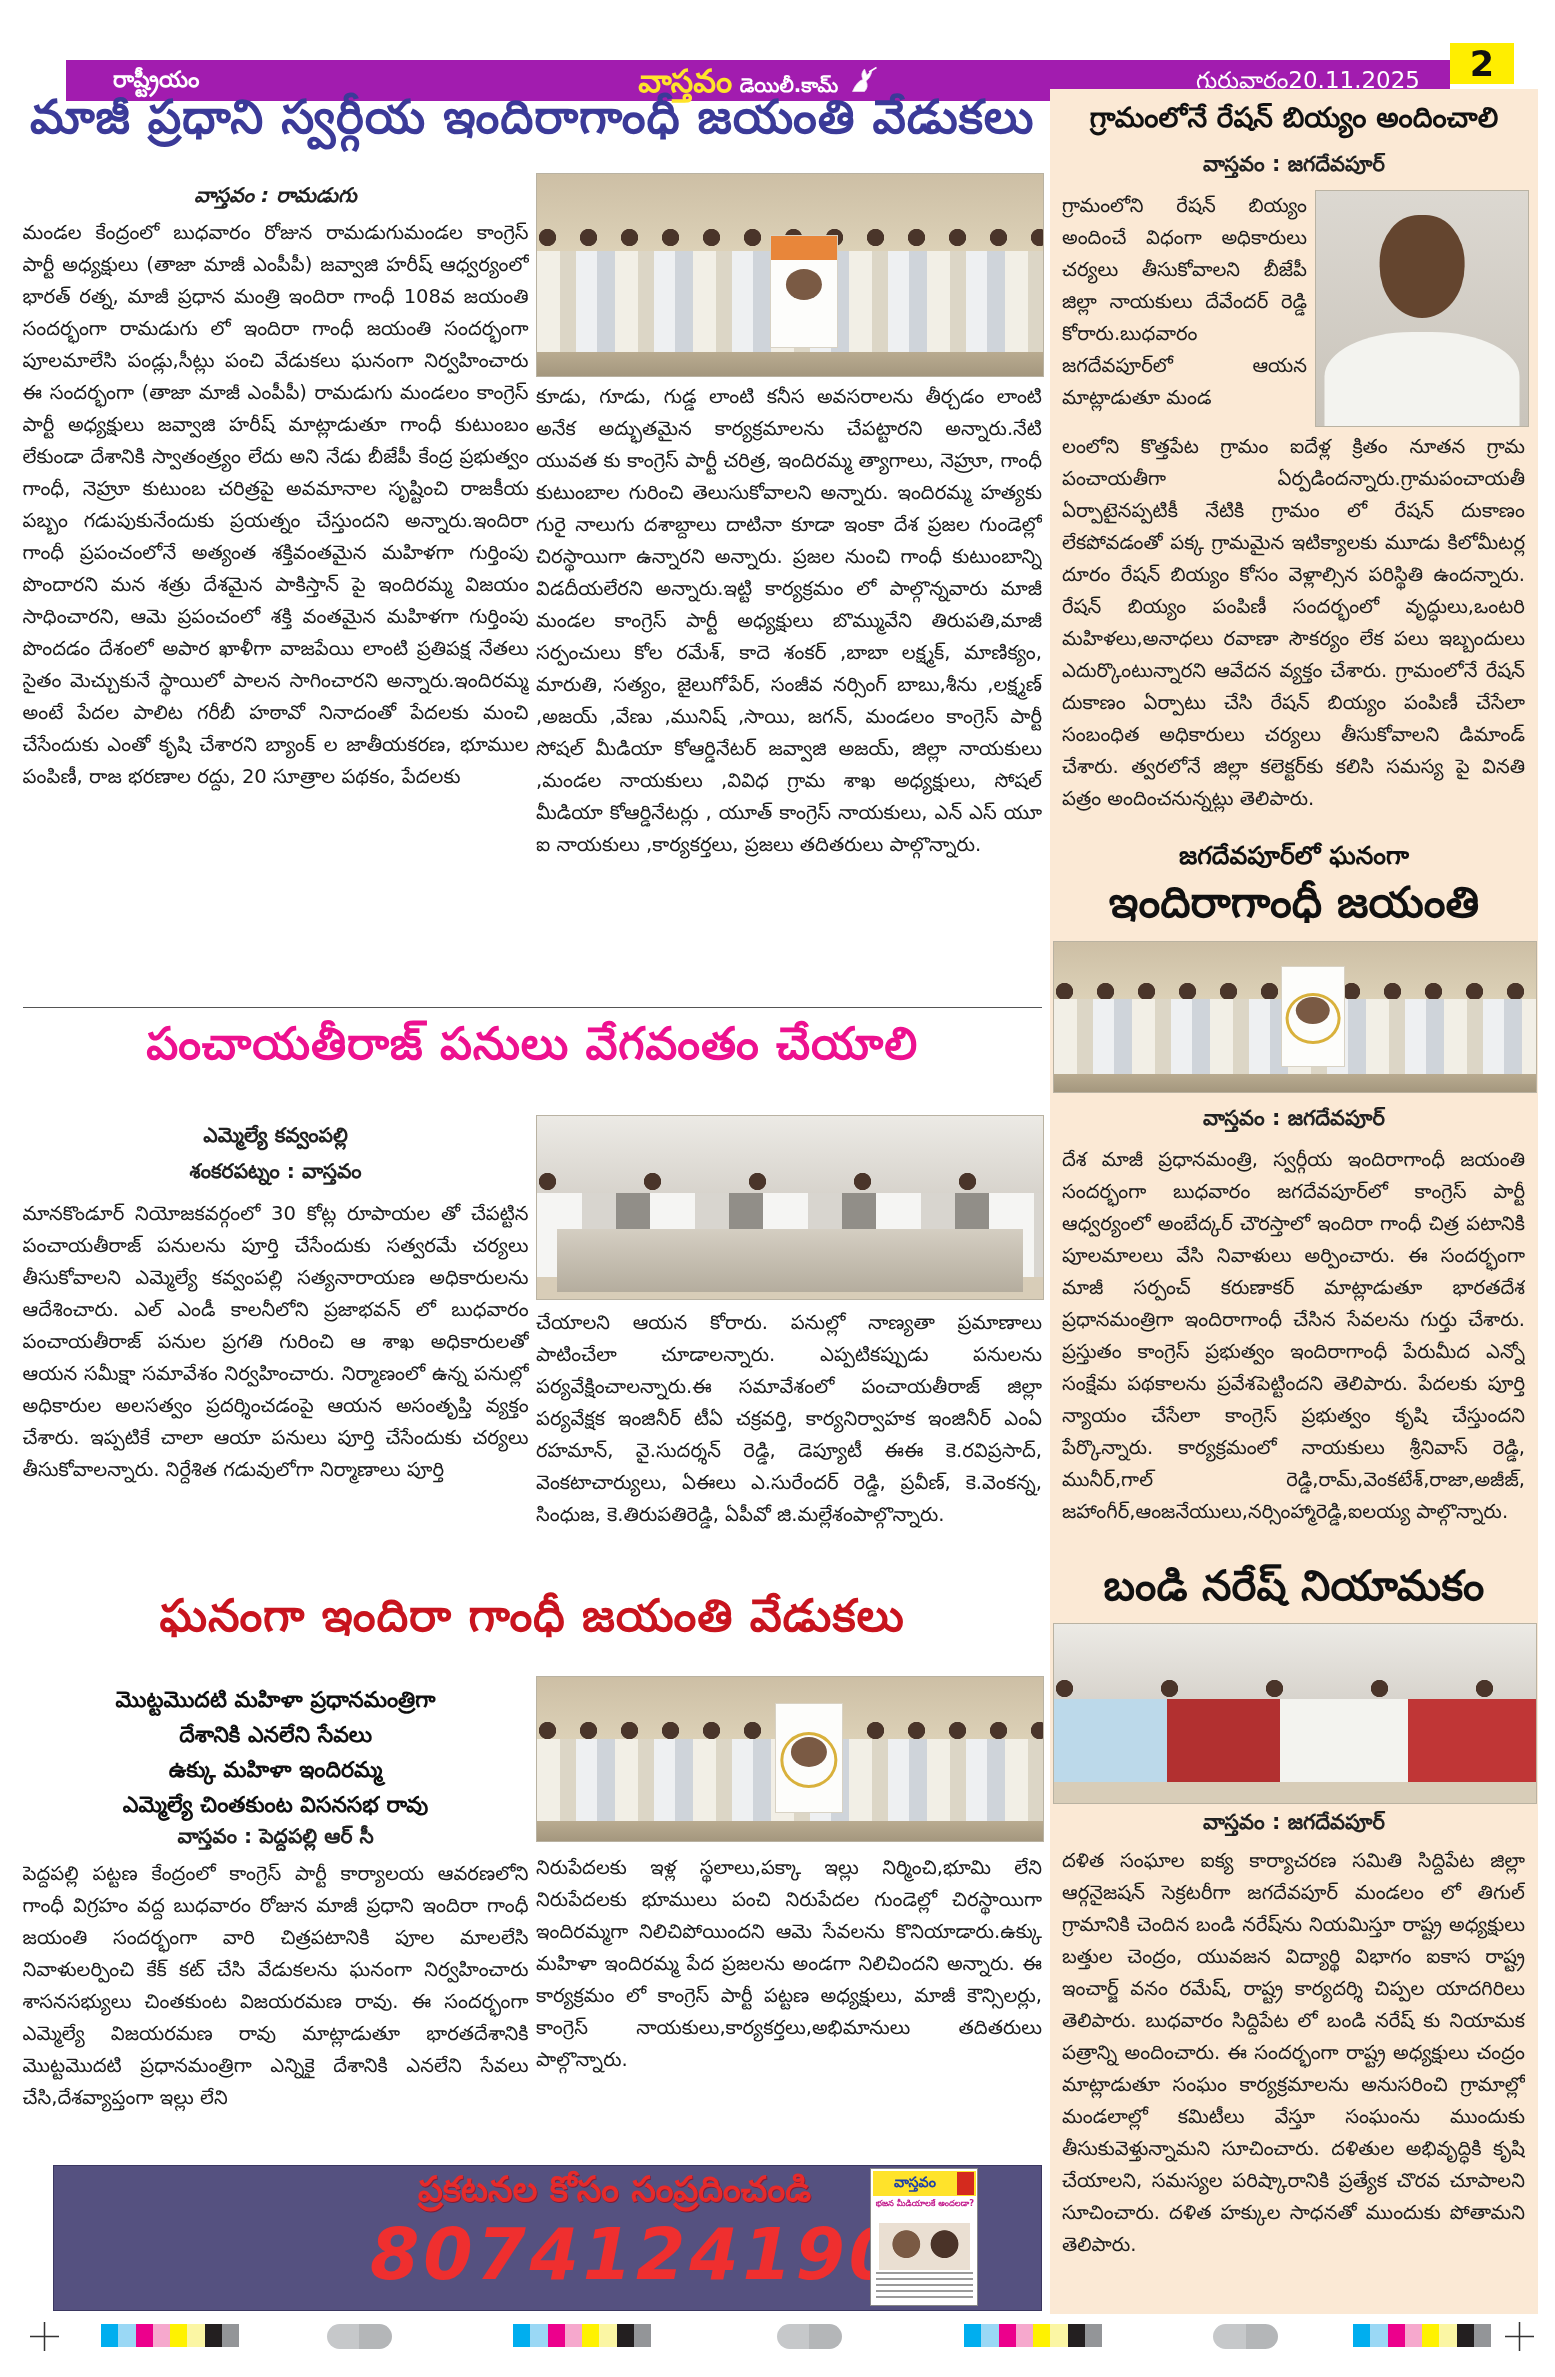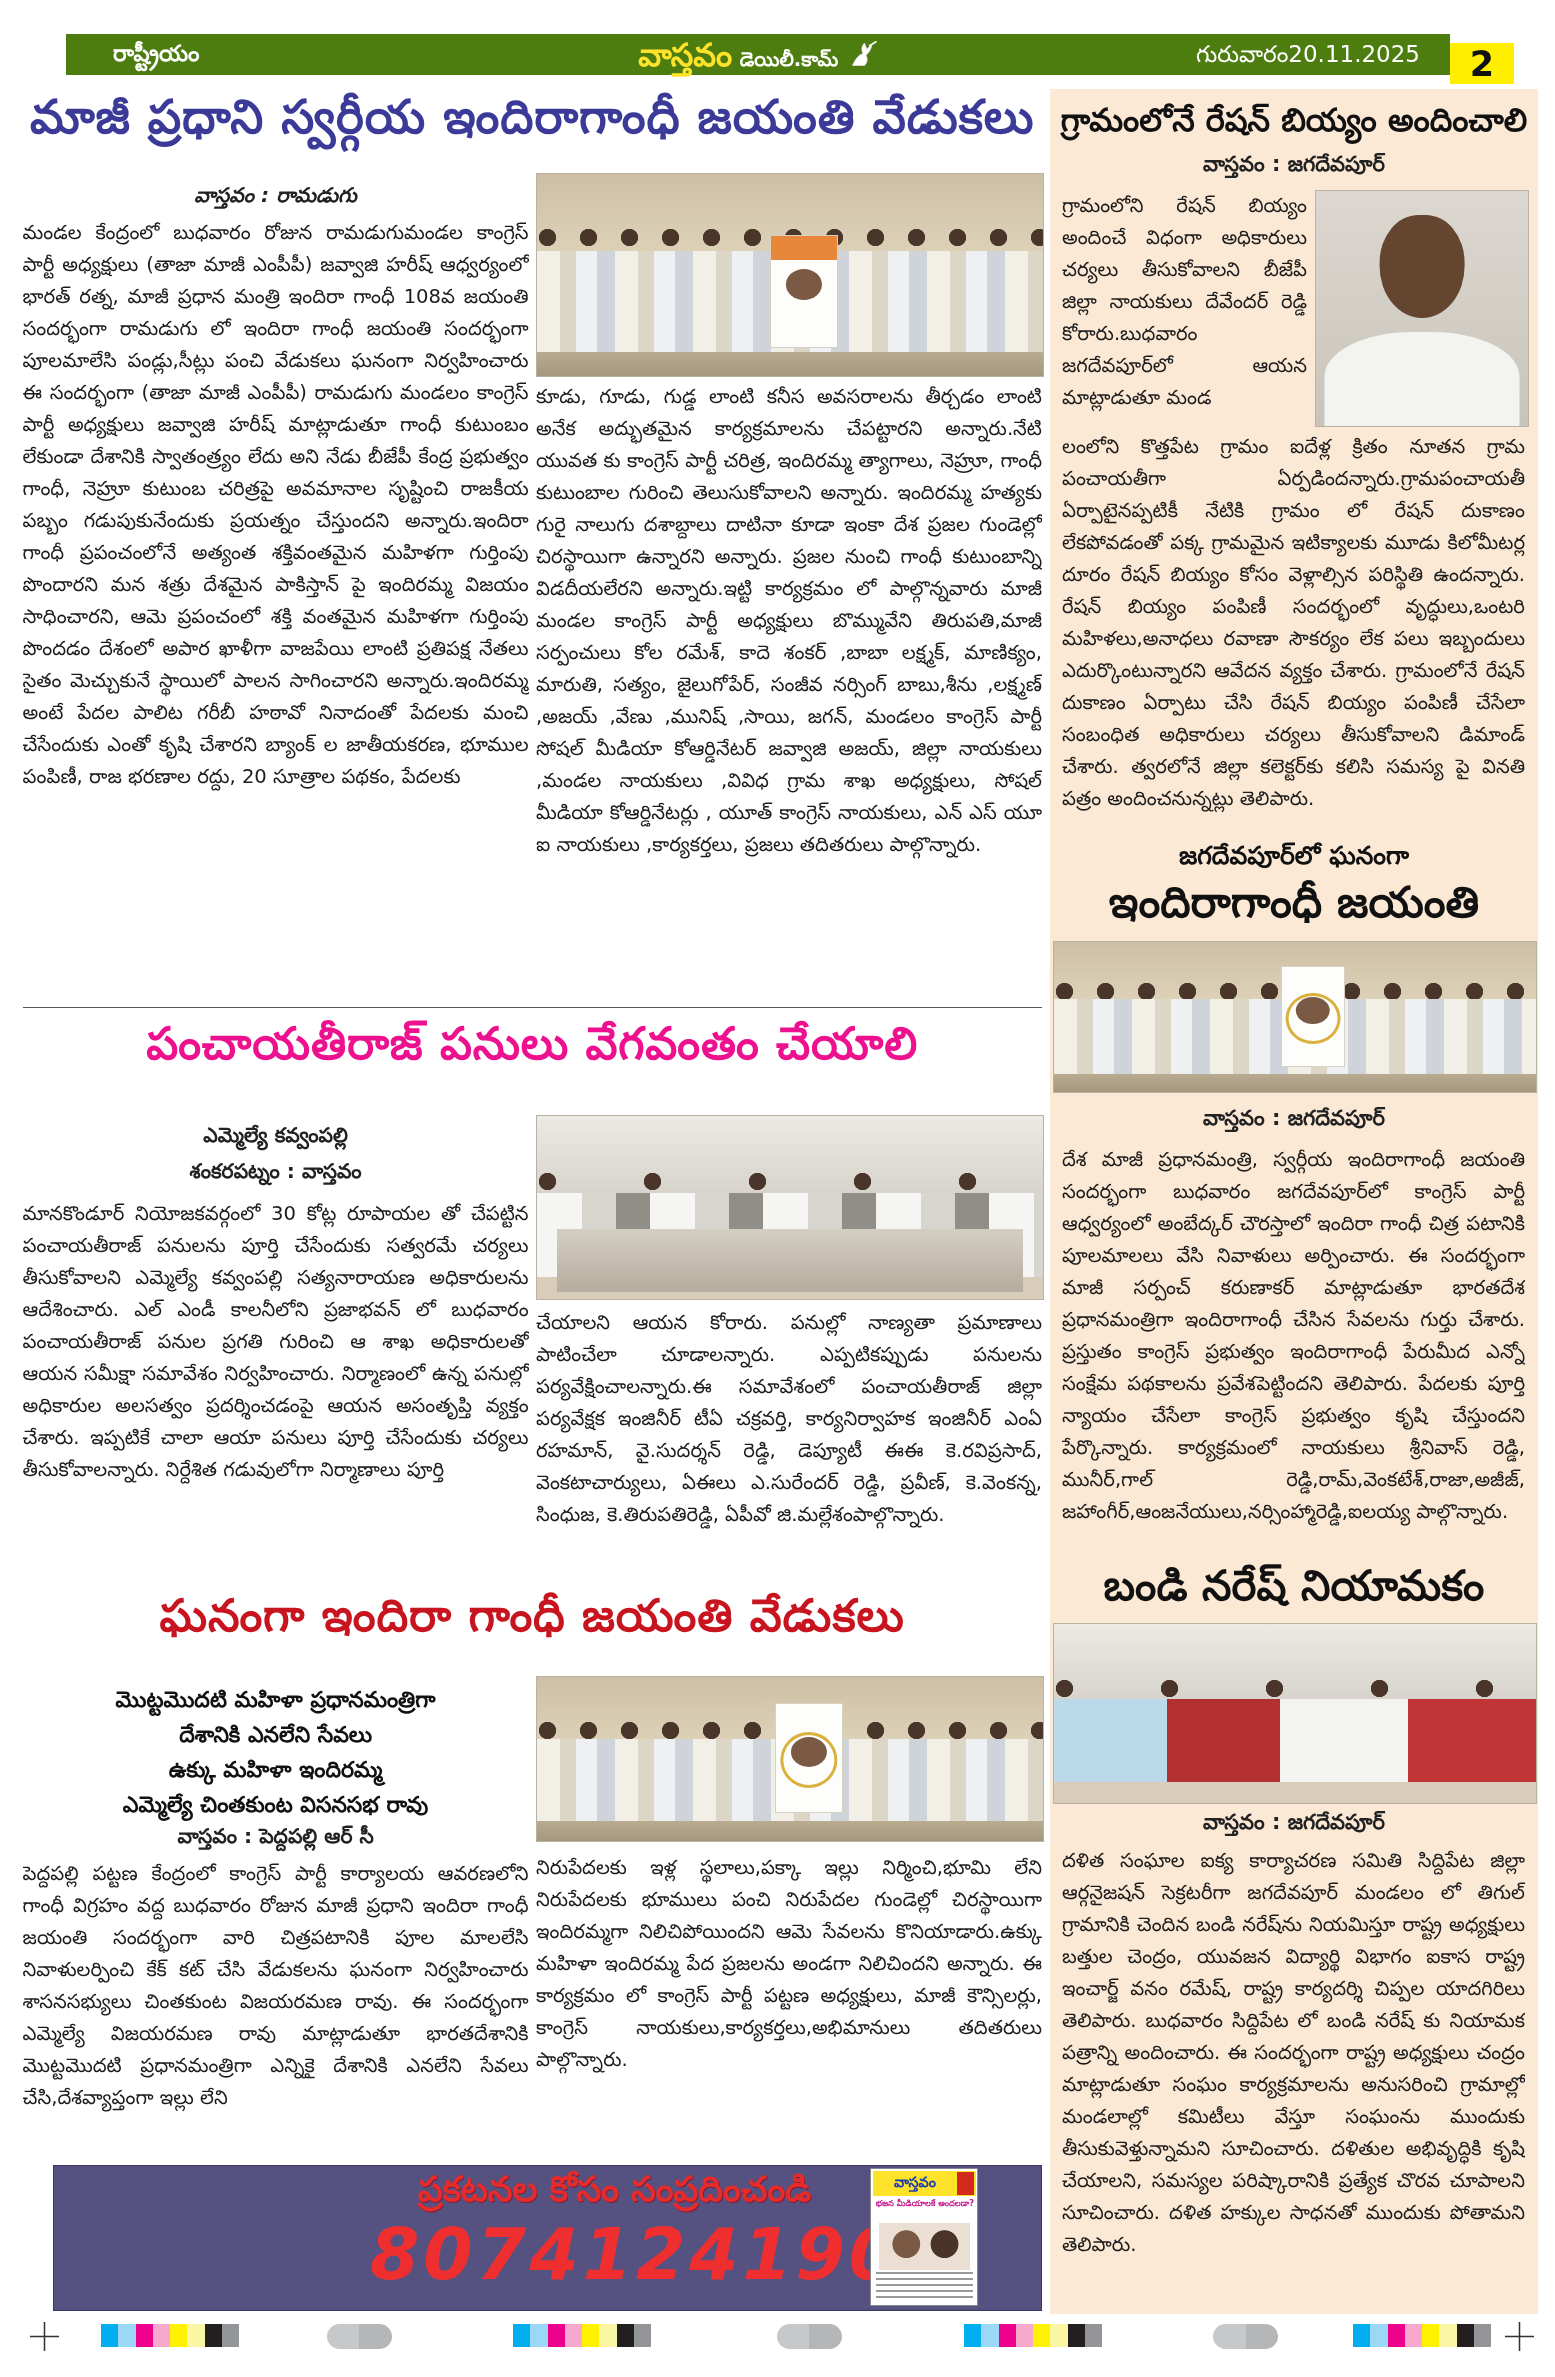--- a/index.html
+++ b/index.html
@@ -1,19 +1,19 @@
 <!DOCTYPE html>
 <html style="font-size:12px"><head>
 <meta charset="utf-8">
 <style>
   html,body{margin:0;padding:0;background:#e9e9e9;font-family:"DejaVu Sans",sans-serif;}
   .page{position:relative;width:1555px;height:2377px;background:#ffffff;margin:0 auto;overflow:hidden;}
 
   
-  .topbar{position:absolute;left:66px;top:34px;width:1384px;height:41px;background:#4d7c0f;}
+  .topbar{position:absolute;left:66px;top:60px;width:1384px;height:41px;background:#a21caf;}
   .topbar .section-label{position:absolute;left:47px;top:6px;color:#fff;font-size:22.6px;font-weight:700;}
   .topbar .brand{position:absolute;left:50%;top:1.5px;transform:translateX(-50%);display:flex;align-items:baseline;gap:7.5px;white-space:nowrap;}
   .brand-main{color:#ffe32b;font-size:32px;font-weight:800;}
   .brand-suffix{color:#ffffff;font-size:19.6px;font-weight:600;}
   .brand-bird{position:relative;top:4.5px;}
   .topbar .date{position:absolute;right:30px;top:6.8px;color:#fff;font-size:23px;}
   .pagenum{position:absolute;left:1450px;top:43px;width:64px;height:41px;background:#ffee00;color:#111;
            font-size:35px;font-weight:700;display:flex;align-items:center;justify-content:center;}
 
   
@@ -172,21 +172,21 @@
         <span class="thumb-mast-box"></span>
       </div>
       <div class="thumb-headline">భజన మీడియాలకే అందలడా?</div>
       <div class="thumb-faces"></div>
       <div class="thumb-lines"></div>
     </div>
   </div>
 
   <div class="sidebar">
 
-    <div class="sb-head" style="top:12px;font-size:32px;">గ్రామంలోనే రేషన్ బియ్యం అందించాలి</div>
+    <div class="sb-head" style="top:12px;font-size:28px;">గ్రామంలోనే రేషన్ బియ్యం అందించాలి</div>
     <div class="abs byline" style="left:0;top:63px;width:100%;font-size:21px;">వాస్తవం : జగదేవపూర్</div>
     <div class="photo portrait" style="left:265px;top:101px;width:212px;height:235px;">
       <div class="p-head"></div>
       <div class="p-shirt"></div>
     </div>
     <div class="sb-body" style="left:12px;top:101px;width:245px;height:236px;">గ్రామంలోని రేషన్ బియ్యం అందించే విధంగా అధికారులు చర్యలు తీసుకోవాలని బీజేపీ జిల్లా నాయకులు దేవేందర్ రెడ్డి కోరారు.బుధవారం జగదేవపూర్‌లో ఆయన మాట్లాడుతూ మండ</div>
     <div class="sb-body" style="left:12px;top:342px;width:463px;height:388px;">లంలోని కొత్తపేట గ్రామం ఐదేళ్ల క్రితం నూతన గ్రామ పంచాయతీగా ఏర్పడిందన్నారు.గ్రామపంచాయతీ ఏర్పాటైనప్పటికీ నేటికి గ్రామం లో రేషన్ దుకాణం లేకపోవడంతో పక్క గ్రామమైన ఇటిక్యాలకు మూడు కిలోమీటర్ల దూరం రేషన్ బియ్యం కోసం వెళ్లాల్సిన పరిస్థితి ఉందన్నారు. రేషన్ బియ్యం పంపిణీ సందర్భంలో వృద్ధులు,ఒంటరి మహిళలు,అనాధలు రవాణా సౌకర్యం లేక పలు ఇబ్బందులు ఎదుర్కొంటున్నారని ఆవేదన వ్యక్తం చేశారు. గ్రామంలోనే రేషన్ దుకాణం ఏర్పాటు చేసి రేషన్ బియ్యం పంపిణీ చేసేలా సంబంధిత అధికారులు చర్యలు తీసుకోవాలని డిమాండ్ చేశారు. త్వరలోనే జిల్లా కలెక్టర్‌కు కలిసి సమస్య పై వినతి పత్రం అందించనున్నట్లు తెలిపారు.</div>
 
     <div class="sb-head" style="top:752px;font-size:25px;">జగదేవపూర్‌లో ఘనంగా</div>
     <div class="sb-head" style="top:788px;font-size:43px;">ఇందిరాగాంధీ జయంతి</div>

